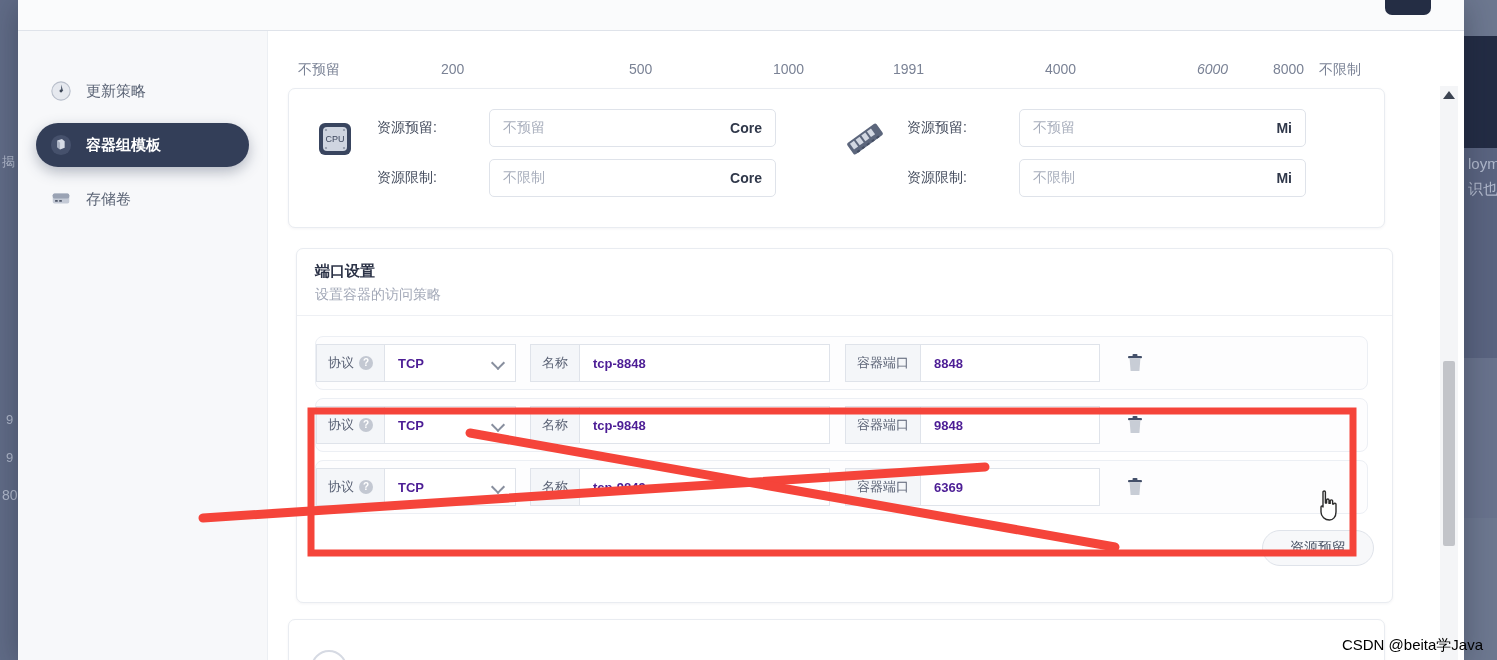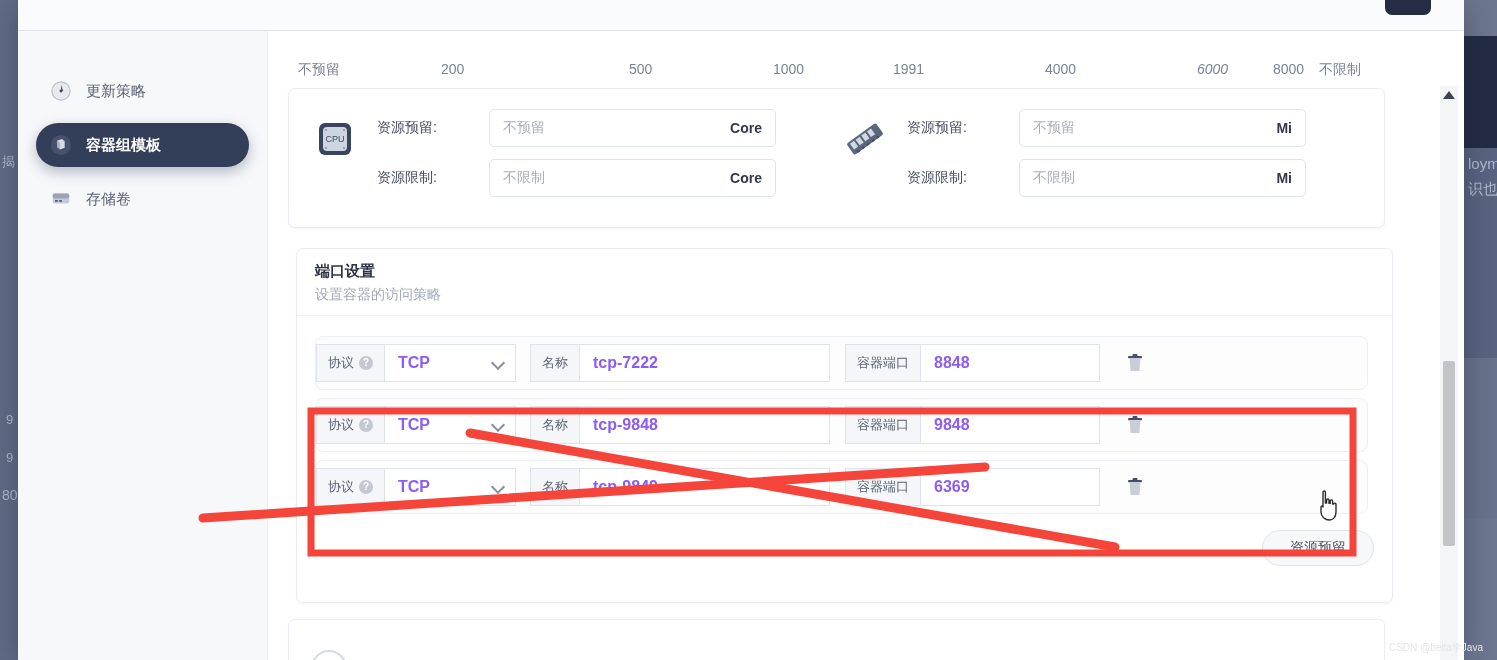--- a/index.html
+++ b/index.html
@@ -92,21 +92,21 @@
   .fld { display:flex; align-items:center; height:38px; border:1px solid #dfe3ea; border-radius:0; background:#fff; overflow:hidden; }
   .fld-lbl {
     height:100%; display:flex; align-items:center; gap:5px;
     padding:0 11px; background:#f4f6f9; border-right:1px solid #dfe3ea;
     font-size:13px; color:#596174; white-space:nowrap;
   }
   .qmark {
     width:14px; height:14px; border-radius:50%; background:#c3c8d2; color:#fff;
     font-size:10px; line-height:14px; text-align:center; font-weight:bold;
   }
-  .fld-val { padding:0 13px; font-size:16px; color:#8b5cf6; font-weight:bold; white-space:nowrap; }
+  .fld-val { padding:0 13px; font-size:13px; color:#4c1d95; font-weight:bold; white-space:nowrap; }
   .fld.proto { width:200px; position:relative; }
   .fld.proto .fld-val { flex:1; }
   .chev { position:absolute; right:12px; top:13px; width:10px; height:10px; border-right:2px solid #888f9e; border-bottom:2px solid #888f9e; transform:rotate(45deg); }
   .fld.name { width:300px; margin-left:14px; }
   .fld.cport { width:255px; margin-left:15px; }
   .trash { margin-left:26px; width:18px; height:20px; position:relative; cursor:pointer; }
 
   #add-port-btn {
     position:absolute; right:18px; top:281px; width:112px; height:36px;
     border:1px solid #dfe3ea; border-radius:18px; background:#f7f8fa;
@@ -123,21 +123,21 @@
   #scroll-up { position:absolute; left:0; top:0; width:18px; height:18px; display:flex; align-items:center; justify-content:center; cursor:pointer; }
   #scroll-thumb { position:absolute; left:3px; top:275px; width:12px; height:185px; background:#c2c4c9; border-radius:2px; cursor:pointer; }
 
   
   #annot { position:absolute; inset:0; pointer-events:none; }
 
   
   #cursor { position:absolute; left:1316px; top:490px; width:26px; height:32px; pointer-events:none; }
 
   
-  #watermark { position:absolute; right:14px; bottom:5px; font-size:10px; color:#e5e5e5; white-space:nowrap; }
+  #watermark { position:absolute; right:14px; bottom:5px; font-size:15px; color:#000000; white-space:nowrap; }
 </style>
 </head>
 <body>
 
 <div id="bg-layer">
   <div class="bg-left-col"></div>
   <div class="bg-right-dark"></div>
   <div class="bg-right-band"></div>
   <div class="bg-right-band2"></div>
   <div class="bg-right-txt" style="left:1468px; top:155px;">loyme</div>
@@ -290,21 +290,21 @@
             <div class="fld proto">
               <span class="fld-lbl">
                 <span>协议</span>
                 <span class="qmark">?</span>
               </span>
               <span class="fld-val">TCP</span>
               <span class="chev"></span>
             </div>
             <div class="fld name">
               <span class="fld-lbl">名称</span>
-              <span class="fld-val">tcp-7222</span>
+              <span class="fld-val">tcp-8848</span>
             </div>
             <div class="fld cport">
               <span class="fld-lbl">容器端口</span>
               <span class="fld-val">8848</span>
             </div>
             <span class="trash">
               <svg viewBox="0 0 18 20" width="18" height="20">
                 <rect x="2" y="3" width="14" height="2.2" rx="1" fill="#44506a"></rect>
                 <rect x="6.5" y="1" width="5" height="2.2" rx="1" fill="#44506a"></rect>
                 <path d="M3.6 5.8 L14.4 5.8 L13.4 18 L4.6 18 Z" fill="#c8cdd6"></path>

